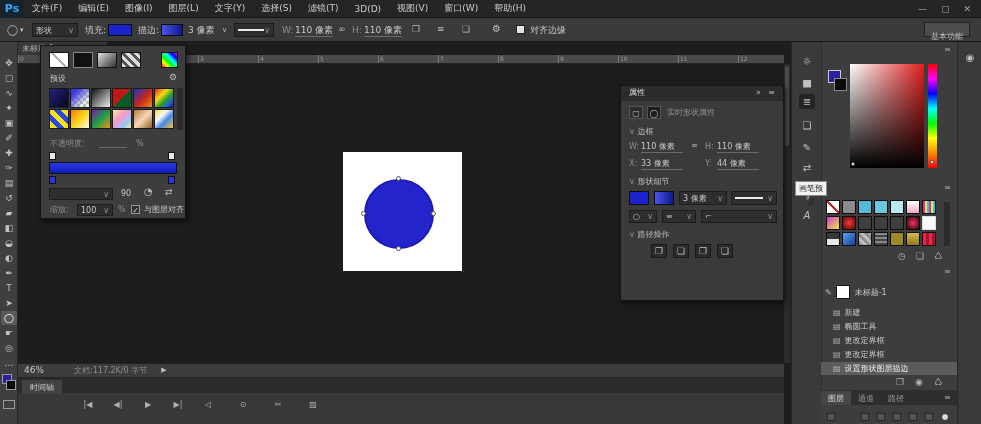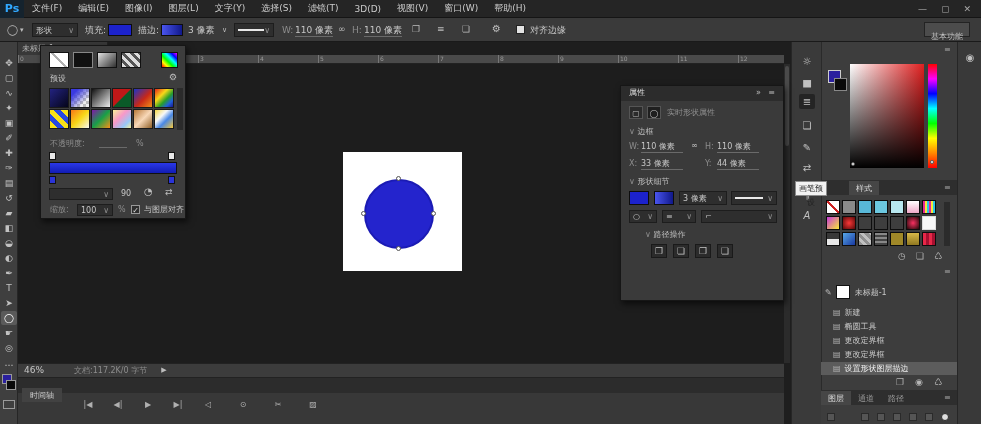--- a/index.html
+++ b/index.html
@@ -32,21 +32,21 @@
   #canvas{left:18px;top:64px;width:766px;height:299px;background:#1d1d1d;}
   #vscroll{left:784px;top:64px;width:6px;height:299px;background:#2b2b2b;}
   #vthumb{left:785px;top:66px;width:4px;height:80px;background:#4a4a4a;border-radius:2px;}
   #artboard{left:343px;top:152px;width:119px;height:119px;background:#ffffff;}
   #shape-circle{left:364px;top:179px;width:70px;height:70px;border-radius:50%;}
   .anchor{position:absolute;width:5px;height:5px;background:#fff;border:1px solid #555;border-radius:50%;}
   
   #statusbar{left:18px;top:363px;width:766px;height:14px;background:#3c3c3c;border-top:1px solid #222;display:flex;align-items:center;}
   #timeline{left:18px;top:377px;width:766px;height:47px;background:#383838;border-top:1px solid #222;}
   #tl-tabstrip{position:absolute;left:0;top:0;width:766px;height:15px;background:#2c2c2c;}
-  #tl-tab{position:absolute;left:4px;top:10px;height:14px;background:#424242;color:#cfcfcf;font-size:8px;padding:2px 8px 0;}
+  #tl-tab{position:absolute;left:4px;top:2px;height:14px;background:#424242;color:#cfcfcf;font-size:8px;padding:2px 8px 0;}
   .tlbtn{position:absolute;top:20px;width:20px;height:14px;font-size:8px;color:#b0b0b0;text-align:center;line-height:14px;}
   
   .panel-tabs{position:absolute;background:#2e2e2e;display:flex;align-items:flex-end;}
   .ptab{font-size:8px;color:#9a9a9a;padding:2px 7px;height:14px;}
   .ptab.on{background:#464646;color:#dcdcdc;}
   .pmenu{position:absolute;font-size:8px;color:#aaa;}
   
   #dockstrip{left:791px;top:42px;width:30px;height:382px;background:#3a3a3a;border-left:1px solid #262626;}
   .dicon{position:absolute;left:7px;width:16px;height:15px;font-size:10px;color:#c0c0c0;text-align:center;line-height:15px;}
   .dicon.on{background:#242424;border-radius:2px;}
@@ -216,23 +216,20 @@
   <div id="panelcol" class="r"></div>
 
   <span class="pmenu" style="left:944px;top:45px;">≡</span>
   <div class="r sw" style="left:828px;top:70px;width:13px;height:13px;background:#2a1f9e;border-color:#ccc;"></div>
   <div class="r sw" style="left:834px;top:78px;width:13px;height:13px;background:#0a0a0a;border-color:#888;"></div>
   <div class="r" style="left: 850px; top: 64px; width: 74px; height: 104px; background: linear-gradient(to top, rgb(0, 0, 0), rgba(0, 0, 0, 0)), linear-gradient(to right, rgb(255, 255, 255), rgb(224, 32, 32));"></div>
   <span class="anchor" style="left:851px;top:162px;width:4px;height:4px;"></span>
   <div class="r" style="left: 928px; top: 64px; width: 9px; height: 104px; background: linear-gradient(rgb(255, 0, 0), rgb(255, 0, 255), rgb(0, 0, 255), rgb(0, 255, 255), rgb(0, 255, 0), rgb(255, 255, 0), rgb(255, 136, 0), rgb(255, 0, 0));"></div>
   <span class="anchor" style="left:930px;top:160px;width:4px;height:4px;"></span>
 
-  <div class="panel-tabs" style="left:821px;top:180px;width:136px;height:15px;">
-    <span class="ptab on" style="margin-left:28px;">样式</span>
-  </div>
   <span class="pmenu" style="left:944px;top:183px;">≡</span>
   <div class="r" style="left:826px;top:200px;width:114px;height:48px;display:flex;flex-wrap:wrap;gap:2px;align-content:flex-start;">
     <div class="sw" style="width: 14px; height: 14px; background: linear-gradient(45deg, transparent 44%, rgb(204, 34, 34) 44%, rgb(204, 34, 34) 56%, transparent 56%), rgb(255, 255, 255);"></div>
     <div class="sw" style="width: 14px; height: 14px; background: rgb(138, 138, 138);"></div>
     <div class="sw" style="width: 14px; height: 14px; background: rgb(88, 184, 216);"></div>
     <div class="sw" style="width: 14px; height: 14px; background: rgb(108, 200, 224);"></div>
     <div class="sw" style="width: 14px; height: 14px; background: rgb(184, 232, 240);"></div>
     <div class="sw" style="width: 14px; height: 14px; background: linear-gradient(rgb(255, 255, 255), rgb(240, 168, 200));"></div>
     <div class="sw" style="width: 14px; height: 14px; background: repeating-linear-gradient(90deg, rgb(232, 40, 152) 0px, rgb(232, 40, 152) 2px, rgb(248, 232, 56) 2px, rgb(248, 232, 56) 4px, rgb(40, 200, 232) 4px, rgb(40, 200, 232) 6px);"></div>
     <div class="sw" style="width: 14px; height: 14px; background: linear-gradient(135deg, rgb(200, 56, 216), rgb(248, 232, 56));"></div>
@@ -390,21 +387,21 @@
         <span class="dim">∨</span>
     </div>
     <div class="dd r" style="left:41px;top:124px;width:34px;height:13px;">
       <span>≡</span>
         <span class="dim">∨</span>
     </div>
     <div class="dd r" style="left:80px;top:124px;width:76px;height:13px;">
       <span>⌐</span>
         <span class="dim">∨</span>
     </div>
-    <span class="sect r" style="left:24px;top:143px;"><span class="dim">∨</span> <span>路径操作</span></span>
+    <span class="sect r" style="left:8px;top:143px;"><span class="dim">∨</span> <span>路径操作</span></span>
     <span class="pathop" style="left:30px;top:158px;">❐</span>
     <span class="pathop" style="left:52px;top:158px;">❏</span>
     <span class="pathop" style="left:74px;top:158px;">❐</span>
     <span class="pathop" style="left:96px;top:158px;">❏</span>
   </div>
 
   <div id="brushtip" class="r">画笔预设</div>
 
 </div>
 

